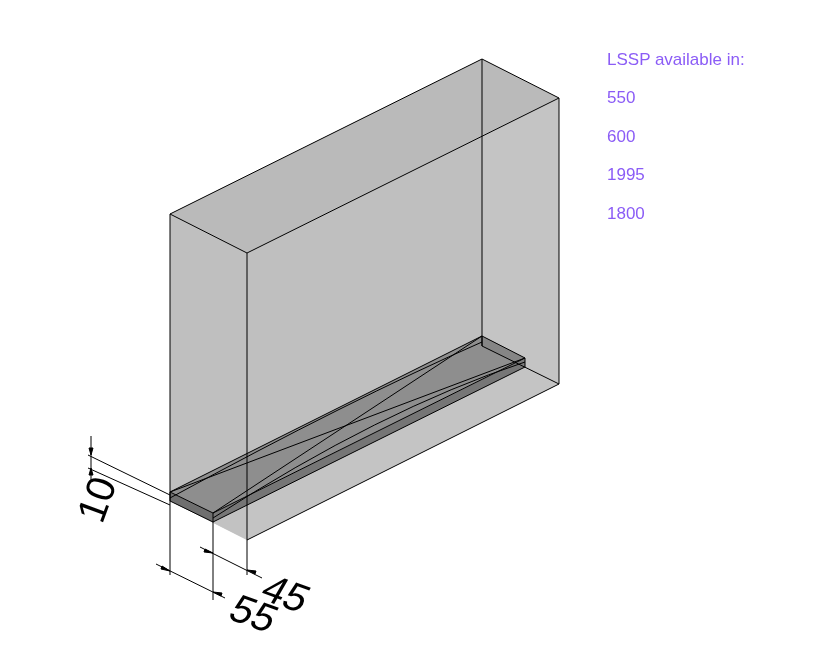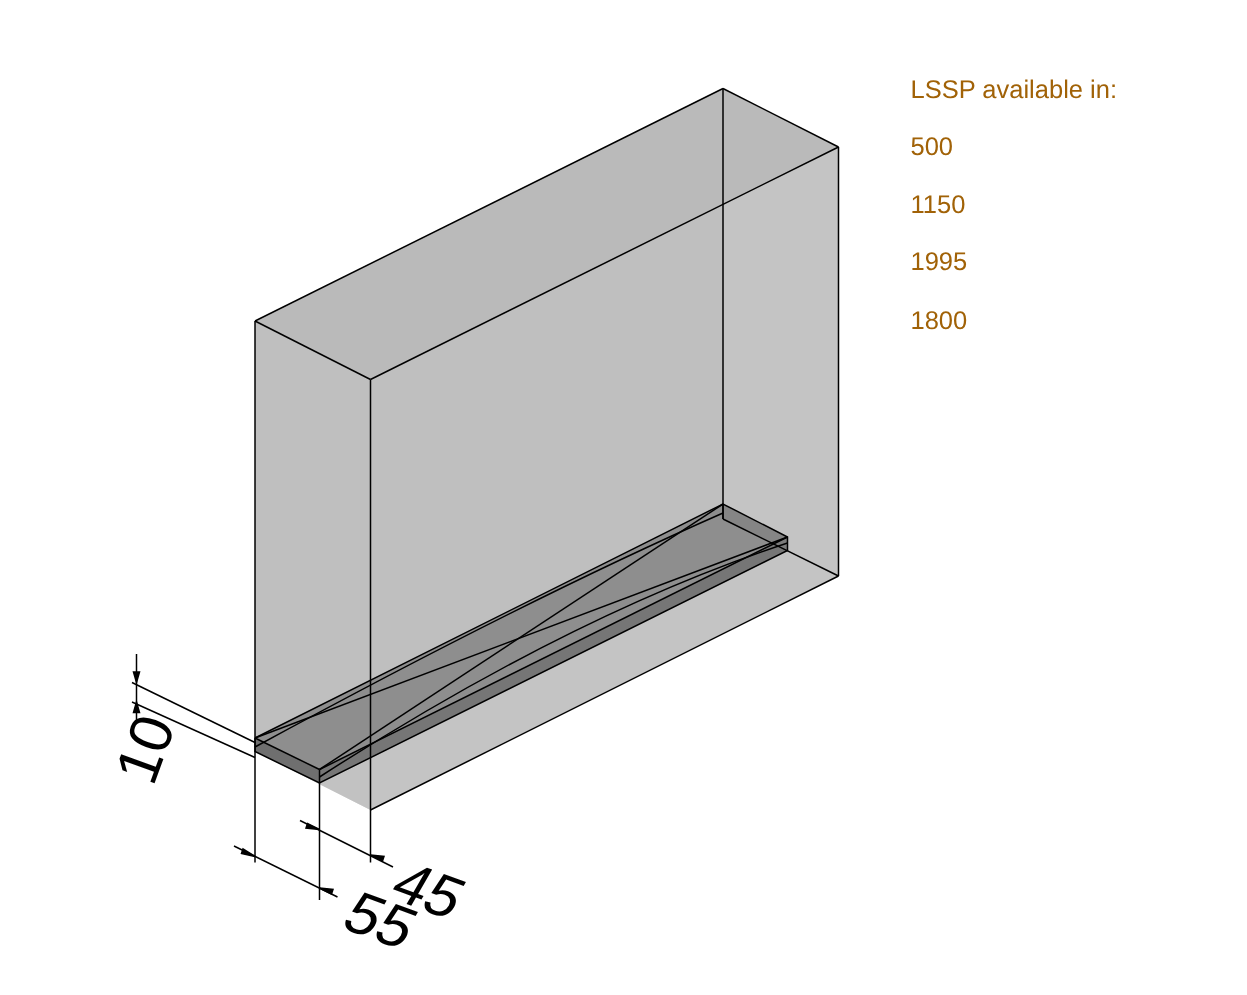--- a/index.html
+++ b/index.html
@@ -1,18 +1,18 @@
 <!DOCTYPE html>
 <html><head>
 <meta charset="utf-8">
 <style>
   html,body{margin:0;padding:0;background:#fff;}
   body{width:831px;height:663px;position:relative;overflow:hidden;font-family:"DejaVu Sans",sans-serif;}
   #drawing{position:absolute;left:0;top:0;}
-  .legend{position:absolute;left:607px;top:50px;color:#a16207;font-size:17px;font-family:"Liberation Sans",sans-serif;}
+  .legend{position:absolute;left:607px;top:50px;color:#8b5cf6;font-size:17px;font-family:"Liberation Sans",sans-serif;}
   .legend .title{height:24px;line-height:20px;}
   .legend .item{height:38.7px;line-height:20px;padding-top:14px;box-sizing:border-box;}
   .legend .title{margin-bottom:0;}
   .dimtxt{font-family:"Liberation Sans",sans-serif;font-size:40px;fill:#000;}
 </style>
 </head>
 <body>
 
 <svg id="drawing" width="831" height="663" viewBox="0 0 831 663">
 
@@ -80,17 +80,17 @@
   </g>
   <g>
     <text class="dimtxt" transform="translate(102,525) rotate(-70)">10</text>
     <text class="dimtxt" transform="translate(226,618) rotate(20) skewX(-10)">55</text>
     <text class="dimtxt" transform="translate(258,598) rotate(20) skewX(-10)">45</text>
   </g>
 </svg>
 
 <div class="legend">
   <div class="title">LSSP available in:</div>
-  <div class="item">500</div>
-  <div class="item">1150</div>
+  <div class="item">550</div>
+  <div class="item">600</div>
   <div class="item">1995</div>
   <div class="item">1800</div>
 </div>
 
 </body></html>

